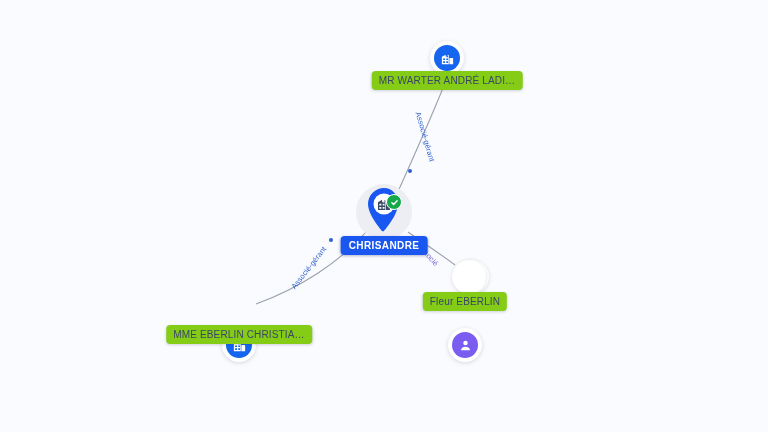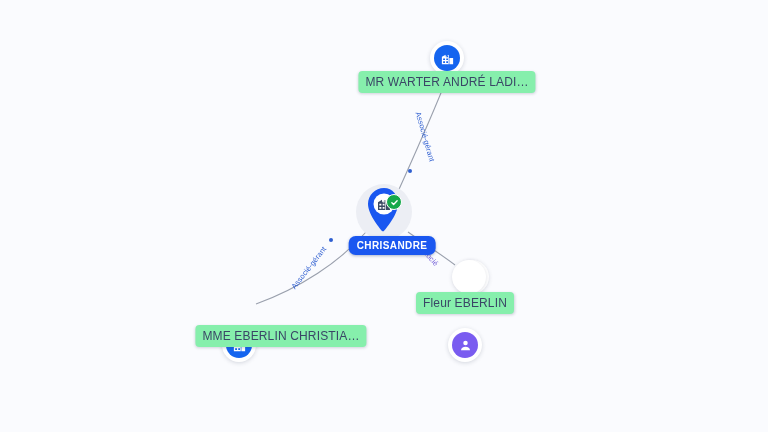--- a/index.html
+++ b/index.html
@@ -84,23 +84,23 @@
     height: 34px;
     border-radius: 50%;
     background: #ffffff;
     box-shadow: 0 1px 4px rgba(40,50,80,0.14);
     transform: translate(-50%, -50%);
   }
 
   
   .node-label {
     position: absolute;
-    background: #86efac;
+    background: #84cc16;
     color: #3a4666;
-    font-size: 12px;
+    font-size: 10px;
     letter-spacing: 0.15px;
     padding: 4px 7px 4px 7px;
     border-radius: 4px;
     box-shadow: 0 1px 3px rgba(40,50,80,0.20);
     white-space: nowrap;
     transform: translate(-50%, 0);
   }
 
   
   .halo {
@@ -178,21 +178,21 @@
   </div>
 
   <div>
     <div class="node-circle" style="left:239px; top:311px;">
       <div class="node-inner company">
         <svg width="15" height="15" viewBox="0 0 24 24">
           <path fill="#ffffff" d="M3 21V9.2l6-3.4v3.1l5-2.8V21H3zm2-2h3v-2.6H5V19zm0-4.6h3v-2.6H5v2.6zm5 4.6h2.8v-2.6H10V19zm0-4.6h2.8v-2.6H10v2.6zm0-4.6h2.8V7.2L10 8.8v1.4zM15 21h6V11h-6v10zm1.5-1.6h3v-1.8h-3v1.8zm0-3.6h3v-1.8h-3v1.8z"></path>
         </svg>
       </div>
     </div>
-    <div class="node-label" style="left:239px; top:325px;margin-left:42px;">MME EBERLIN CHRISTIA…</div>
+    <div class="node-label" style="left:239px; top:325px;">MME EBERLIN CHRISTIA…</div>
   </div>
 
   <div>
     <div class="stack-ghost" style="left:472px; top:277px;"></div>
     <div class="stack-ghost" style="left:469px; top:277px;"></div>
     <div class="node-circle" style="left:465px; top:277px;">
       <div class="node-inner person">
         <svg width="15" height="15" viewBox="0 0 24 24">
           <circle cx="12" cy="8" r="3.6" fill="#ffffff"></circle>
           <path fill="#ffffff" d="M4.8 19.4c0-3.6 3.2-5.6 7.2-5.6s7.2 2 7.2 5.6H4.8z"></path>
@@ -211,16 +211,16 @@
         <svg x="12" y="10" width="16" height="16" viewBox="0 0 24 24">
           <path fill="#3b4a63" d="M3 21V9.2l6-3.4v3.1l5-2.8V21H3zm2-2h3v-2.6H5V19zm0-4.6h3v-2.6H5v2.6zm5 4.6h2.8v-2.6H10V19zm0-4.6h2.8v-2.6H10v2.6zm0-4.6h2.8V7.2L10 8.8v1.4zM15 21h6V11h-6v10zm1.5-1.6h3v-1.8h-3v1.8zm0-3.6h3v-1.8h-3v1.8z"></path>
         </svg>
       </svg>
     </div>
     <div class="badge-check" style="left:394px; top:202px;">
       <svg width="9" height="9" viewBox="0 0 24 24">
         <path fill="none" stroke="#ffffff" stroke-width="3.6" stroke-linecap="round" stroke-linejoin="round" d="M5 12.5l4.6 4.6L19 7.5"></path>
       </svg>
     </div>
-    <div class="center-label" style="left:392px; top:236px;border-radius:7px;">CHRISANDRE</div>
+    <div class="center-label" style="left:384px; top:236px;">CHRISANDRE</div>
   </div>
 
 </div>
 
 </body></html>

